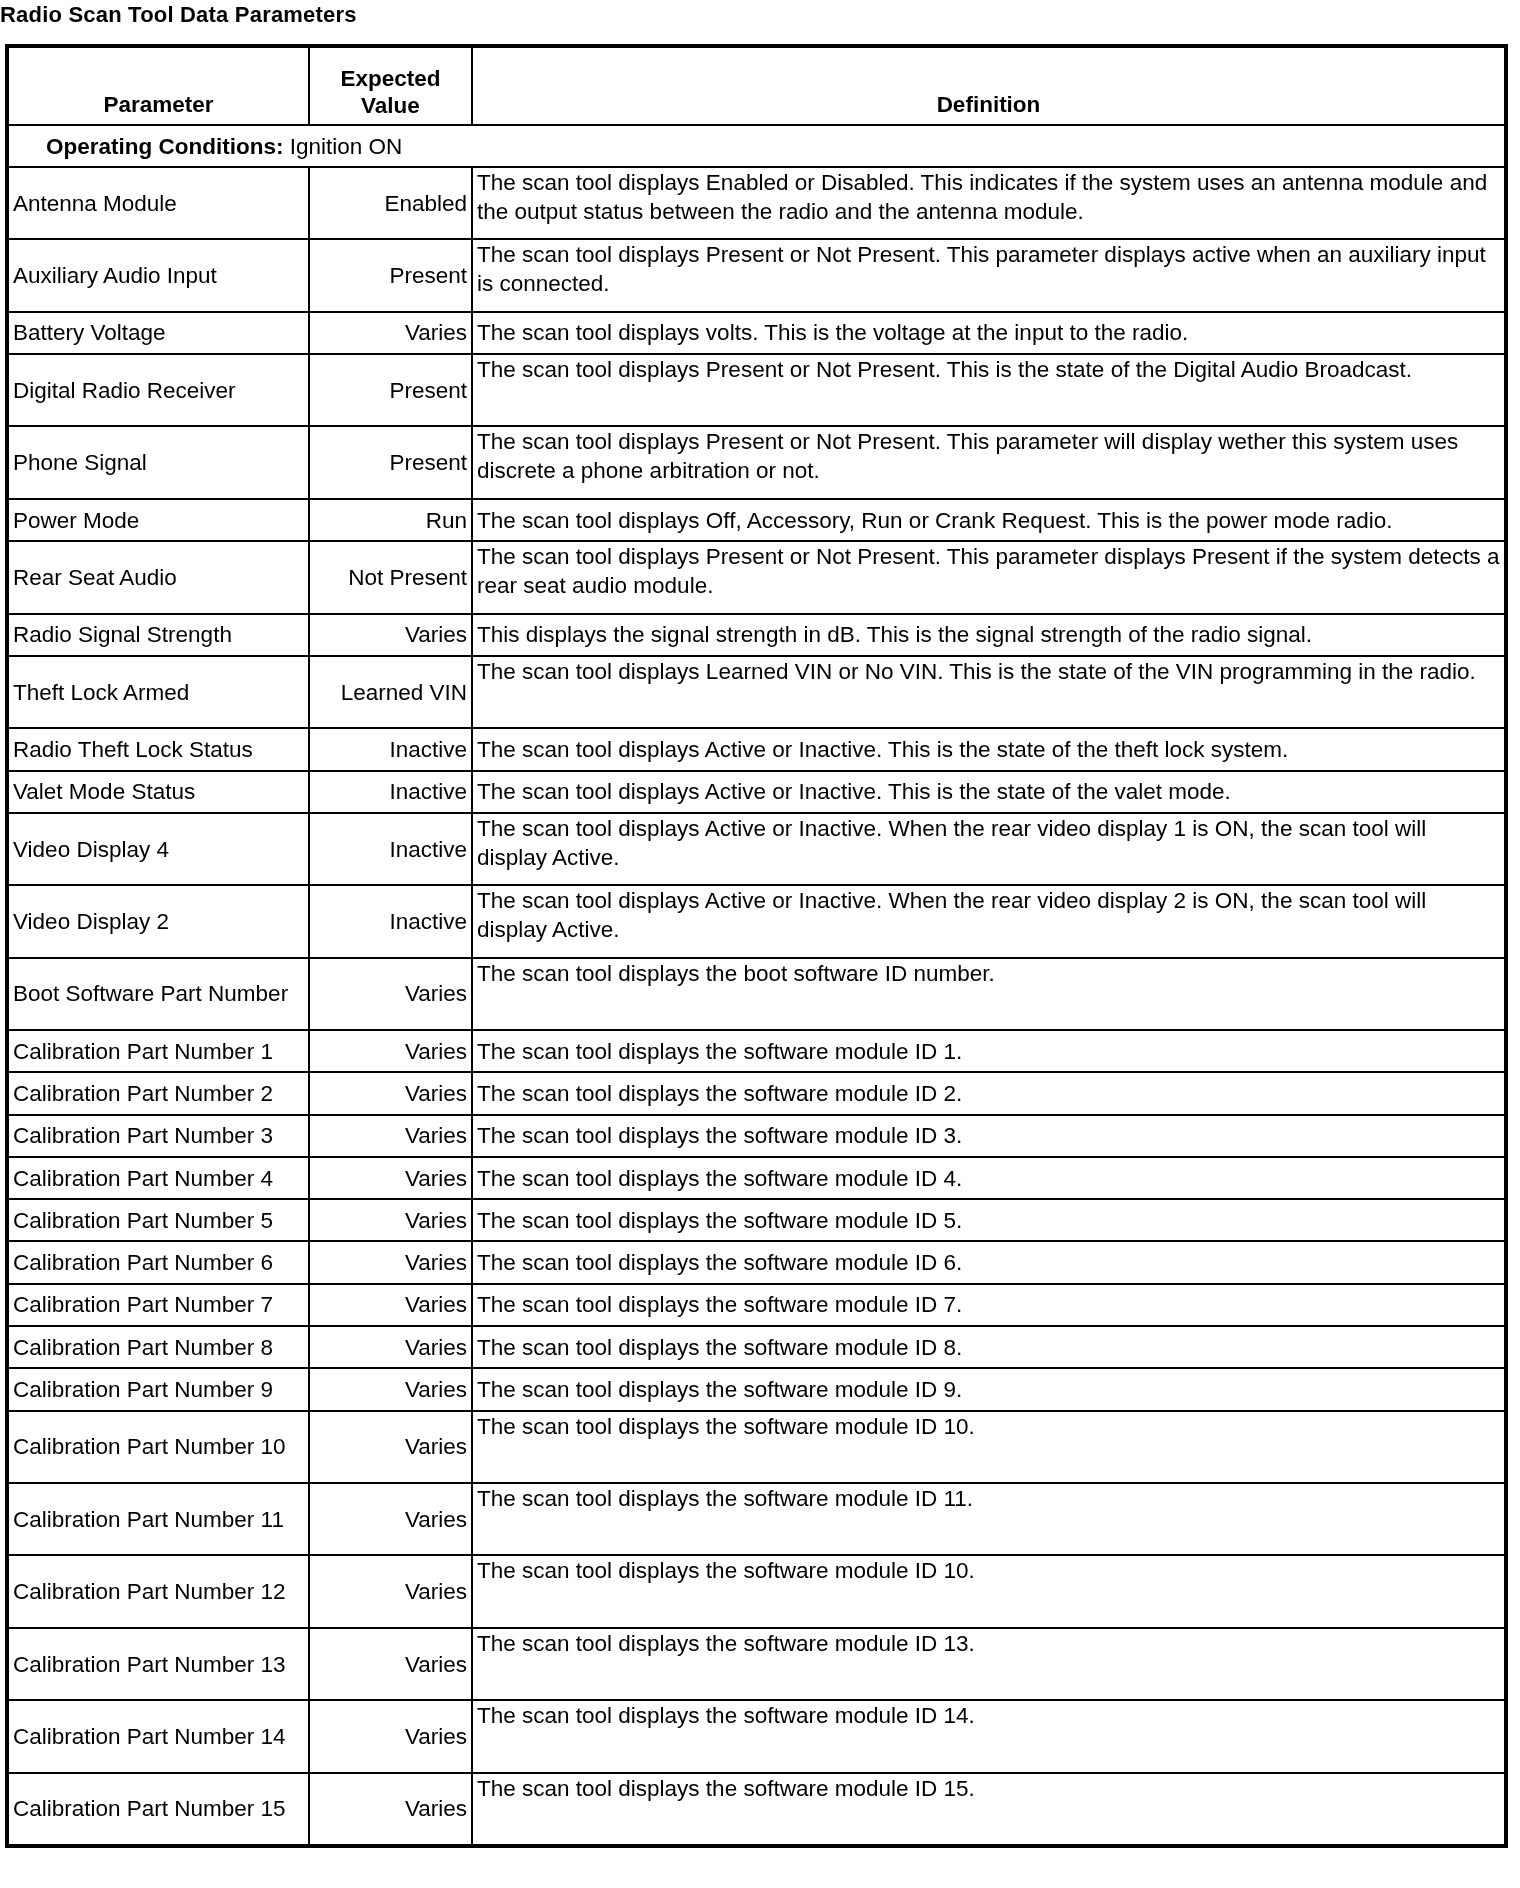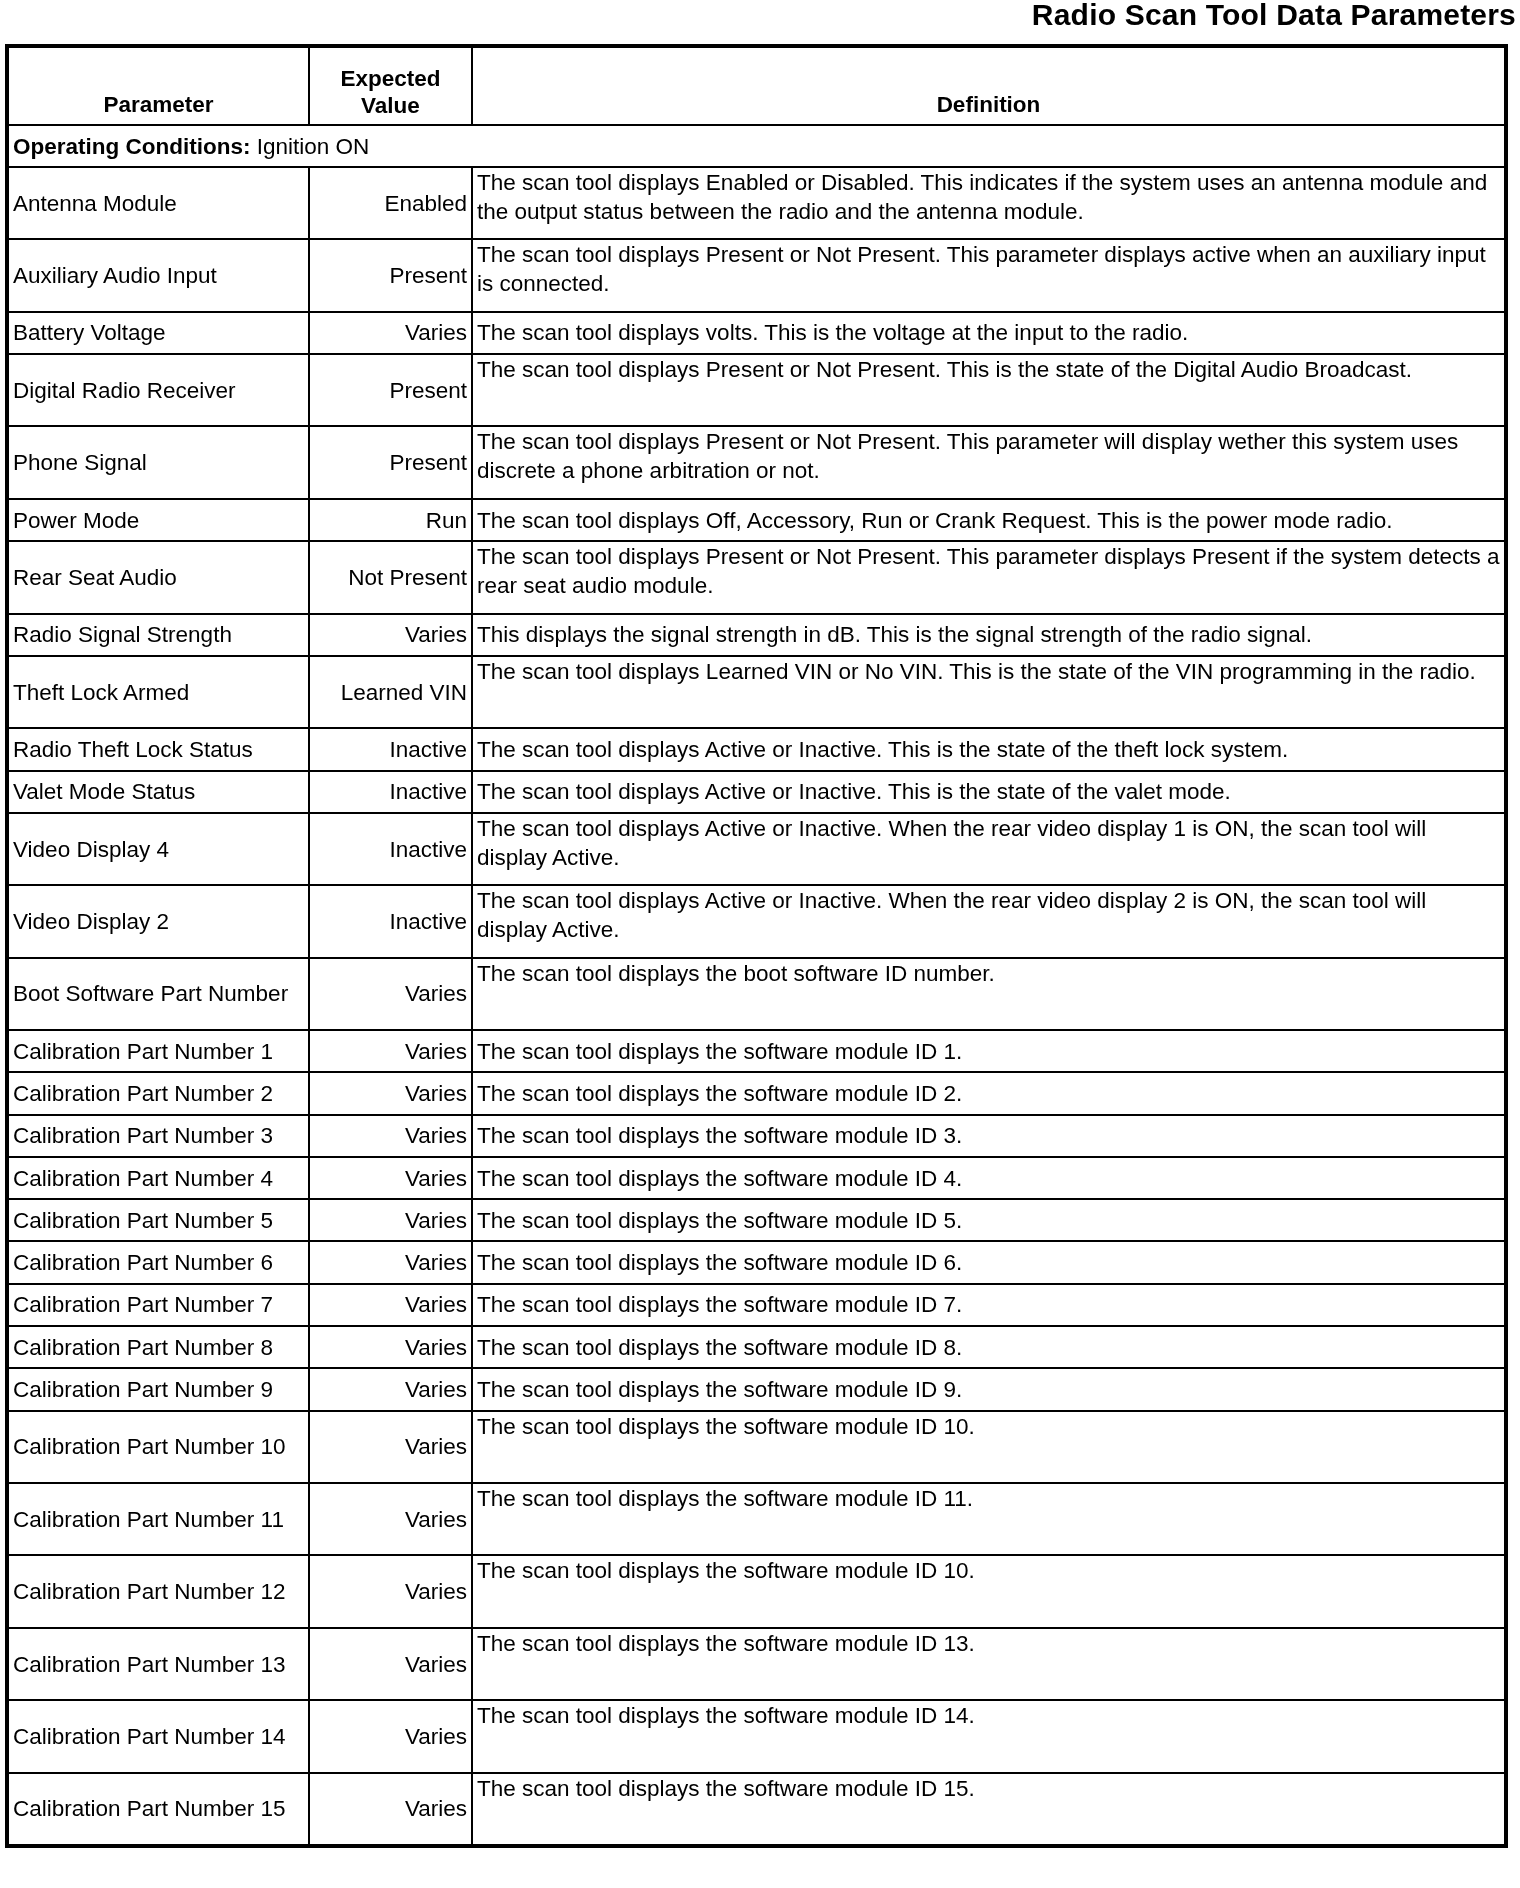--- a/index.html
+++ b/index.html
@@ -2,21 +2,21 @@
 <html><head>
 <meta charset="utf-8">
 <style>
   html, body { margin: 0; padding: 0; background: #ffffff; }
   body {
     width: 1520px; height: 1888px; position: relative; overflow: hidden;
     font-family: "Liberation Sans", sans-serif; color: #000;
   }
   .title {
     position: absolute; left: 0; top: 0; width: 1516px; height: 30px;
-    text-align: right; font-weight: bold; font-size: 30px; line-height: 30px;
+    text-align: left; font-weight: bold; font-size: 22px; line-height: 30px;
     letter-spacing: 0.2px;
   }
   table {
     position: absolute; left: 5px; top: 44px; width: 1503px;
     border-collapse: collapse; table-layout: fixed;
     border: 4px solid #000;
   }
   col.c1 { width: 302px; }
   col.c2 { width: 163px; }
   col.c3 { width: auto; }
@@ -24,21 +24,21 @@
     border: 2px solid #000; padding: 0 4px; font-size: 22.5px;
     line-height: 29px; vertical-align: middle; overflow: hidden;
   }
   th { font-weight: bold; text-align: center; vertical-align: bottom; height: 71px; padding-bottom: 5px; }
   tr.cond td { height: 40px; }
   tr.single td { height: 40.3px; }
   tr.double td { height: 70.4px; }
   td.val { text-align: right; }
   td.def { vertical-align: top; padding-top: 0; }
   tr.single td.def { vertical-align: middle; padding-top: 0; }
-  .cond-label { font-weight: bold; }
+  .cond-label { font-weight: bold; margin-left: 33px; }
 </style>
 </head>
 <body>
 
 <div class="title">Radio Scan Tool Data Parameters</div>
 
 <table>
   <colgroup>
       <col class="c1">
       <col class="c2">

